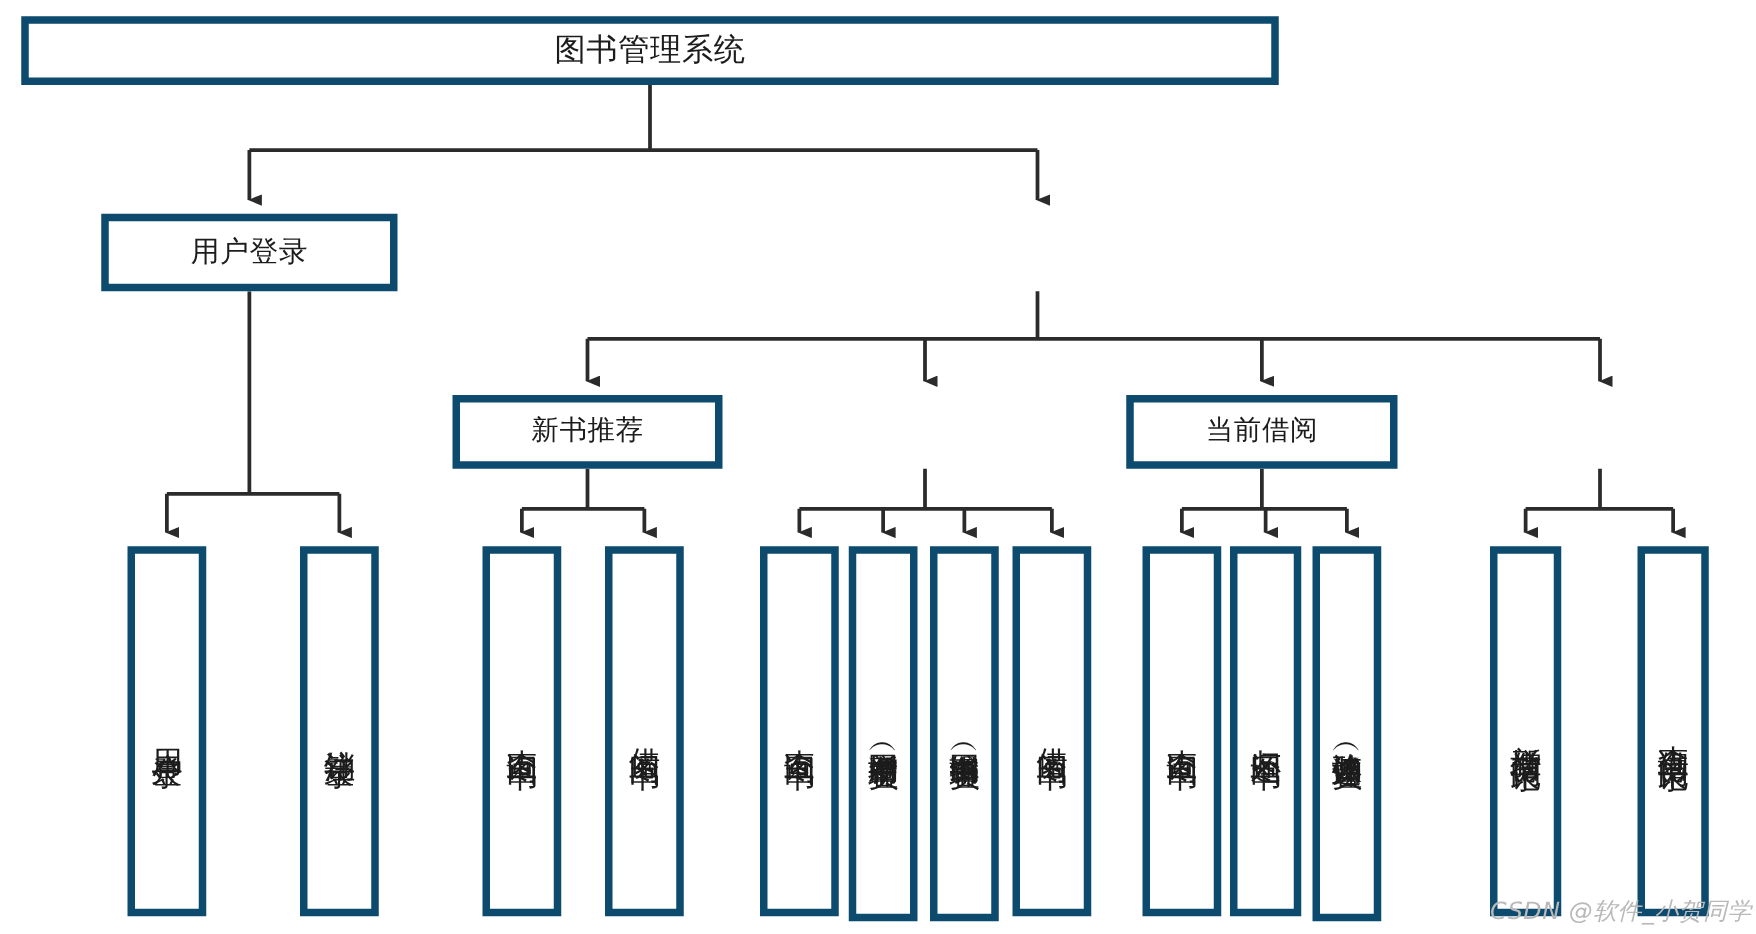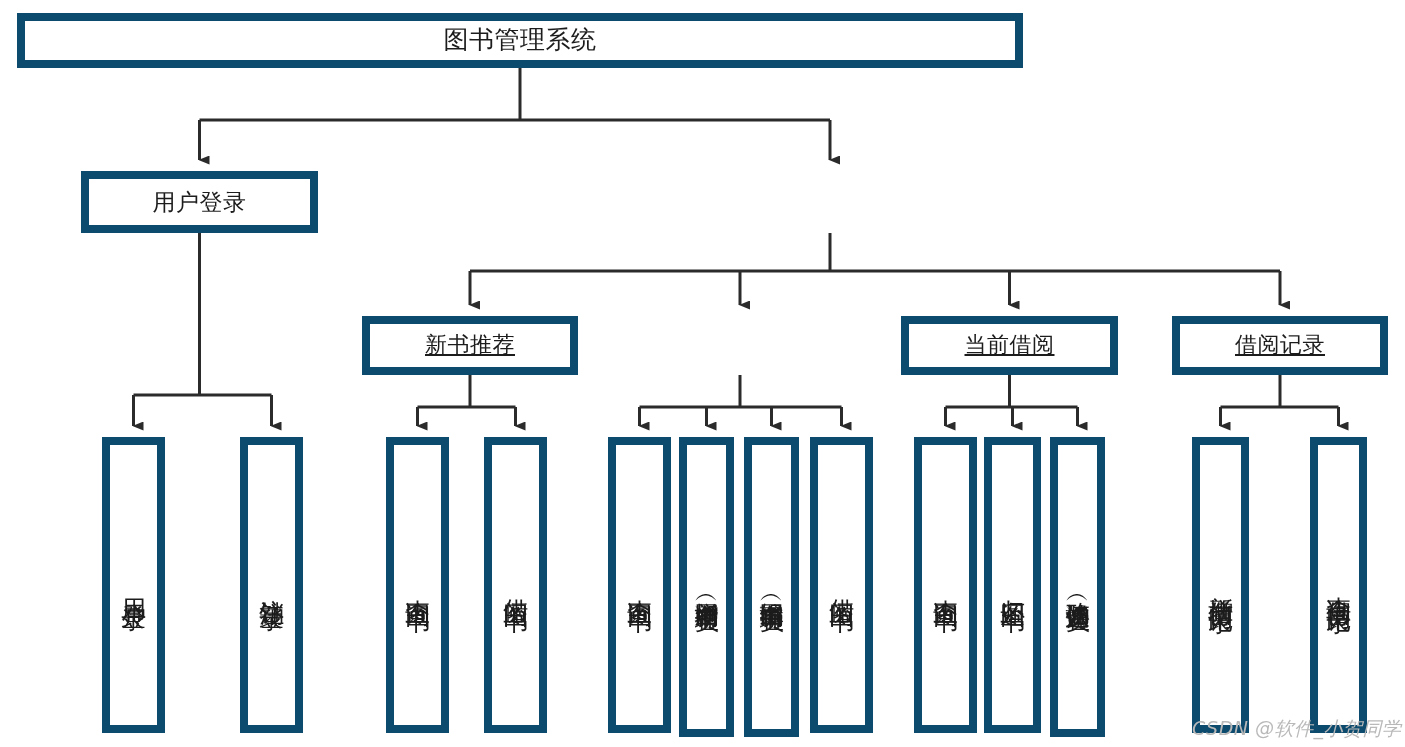--- a/index.html
+++ b/index.html
@@ -24,40 +24,40 @@
     left: 0;
     top: 0;
     width: 1405px;
     height: 747px;
     pointer-events: none;
   }
   .node {
     position: absolute;
     box-sizing: border-box;
     background: #ffffff;
-    border: 8px solid #0c4a6e;
+    border: 6px solid #0c4a6e;
     display: flex;
     align-items: center;
     justify-content: center;
     text-align: center;
     color: #1c1c1c;
     z-index: 3;
   }
   .node .label {
     display: block;
     line-height: 1.22;
     letter-spacing: 0.5px;
   }
   
   .node.horiz .label {
     white-space: nowrap;
   }
   .node.root .label   { font-size: 25px; }
   .node.lvl2 .label   { font-size: 23px; }
-  .node.lvl3 .label   { font-size: 22px; text-decoration: underline; }
+  .node.lvl3 .label   { font-size: 22px; }
 
   
   .node.leaf {
     align-items: center;
     justify-content: center;
   }
   .node.leaf .label {
     writing-mode: vertical-rl;
     text-orientation: upright;
     font-size: 25px;
@@ -134,23 +134,20 @@
   <div class="node horiz lvl2" style="left: 81px; top: 171px; width: 237px; height: 62px;">
     <span class="label">用户登录</span>
   </div>
 
   <div class="node horiz lvl3" style="left: 362px; top: 316px; width: 216px; height: 59px;">
     <span class="label">新书推荐</span>
   </div>
   <div class="node horiz lvl3" style="left: 901px; top: 316px; width: 217px; height: 59px;">
     <span class="label">当前借阅</span>
   </div>
-  <div class="node horiz lvl3" style="left: 1172px; top: 316px; width: 216px; height: 59px;">
-    <span class="label">借阅记录</span>
-  </div>
 
   <div class="node leaf" style="left: 102px; top: 437px; width: 63px; height: 296px;">
     <span class="label">用户登录</span>
   </div>
   <div class="node leaf" style="left: 240px; top: 437px; width: 63px; height: 296px;">
     <span class="label">注销登录</span>
   </div>
   <div class="node leaf" style="left: 386px; top: 437px; width: 63px; height: 296px;">
     <span class="label">查询图书</span>
   </div>

